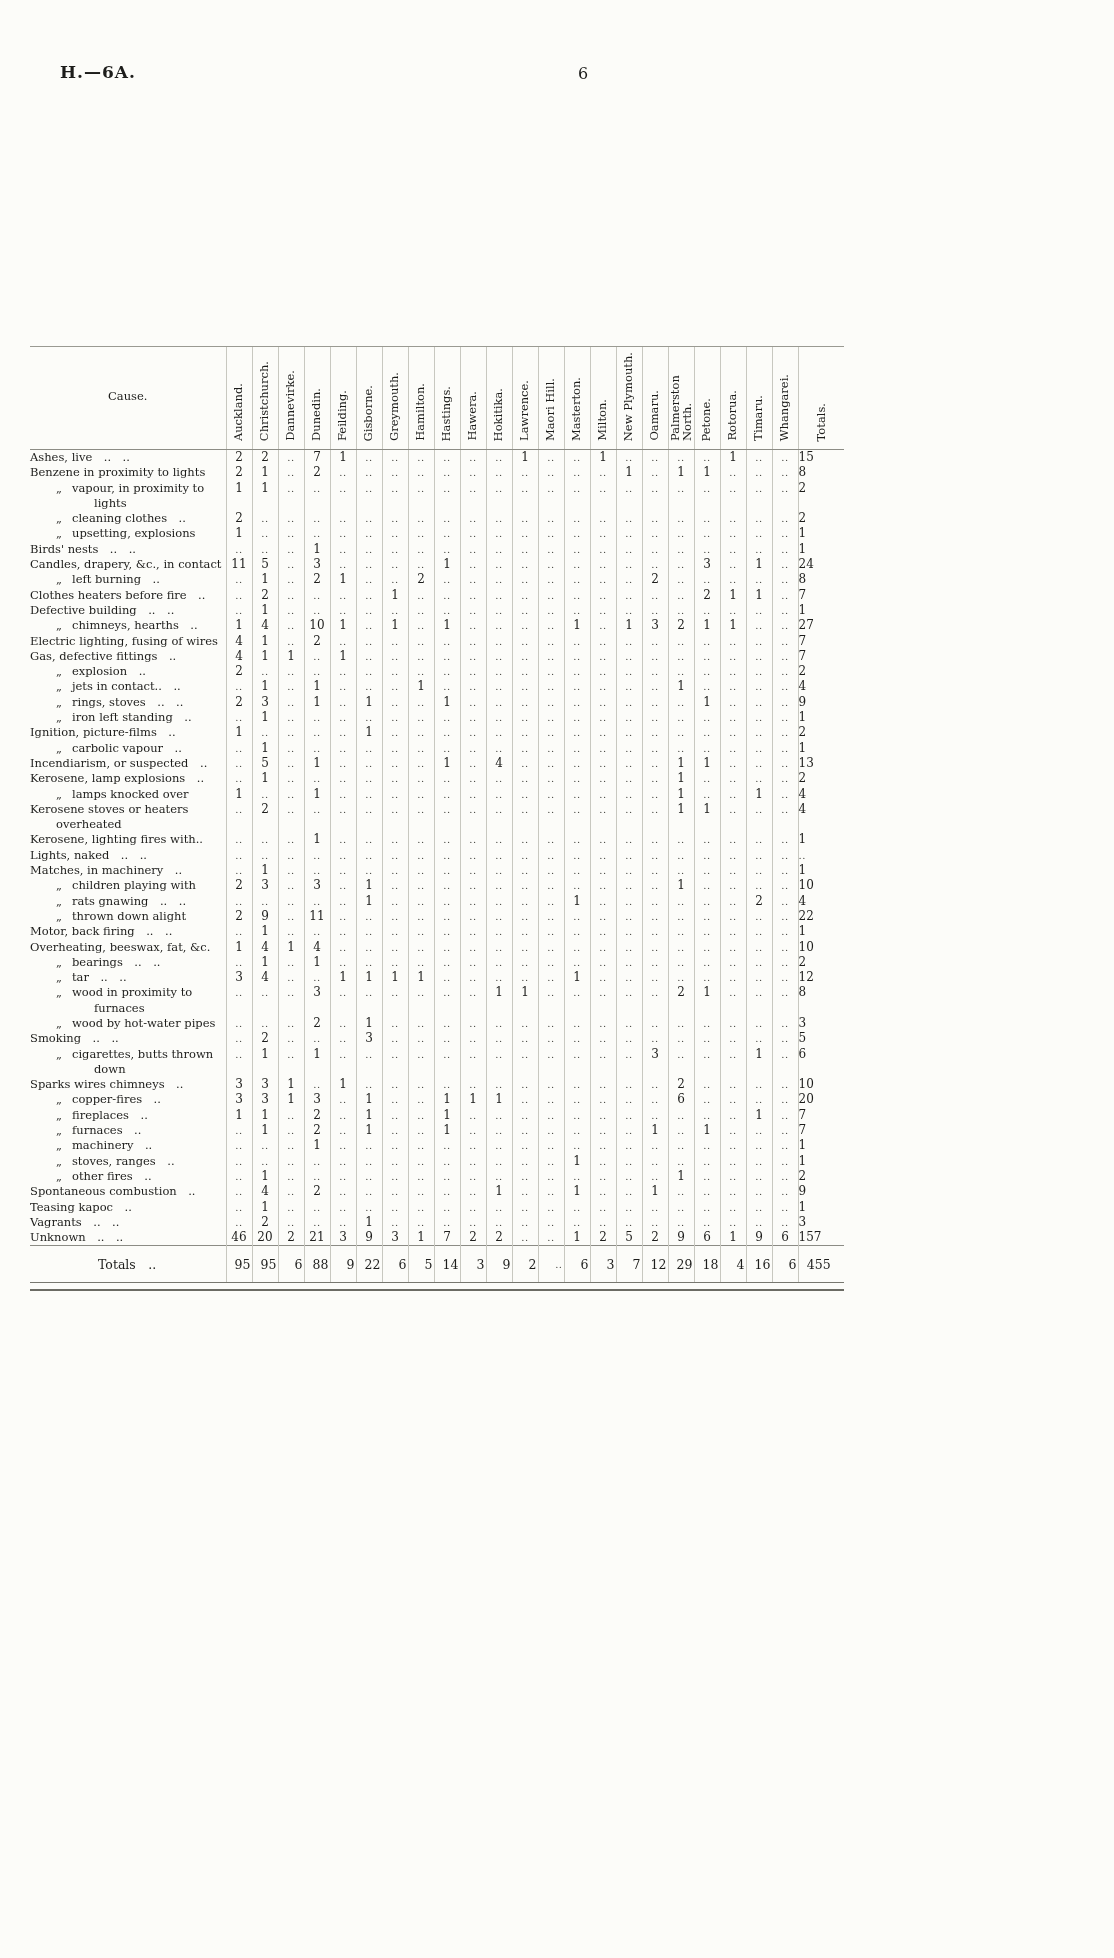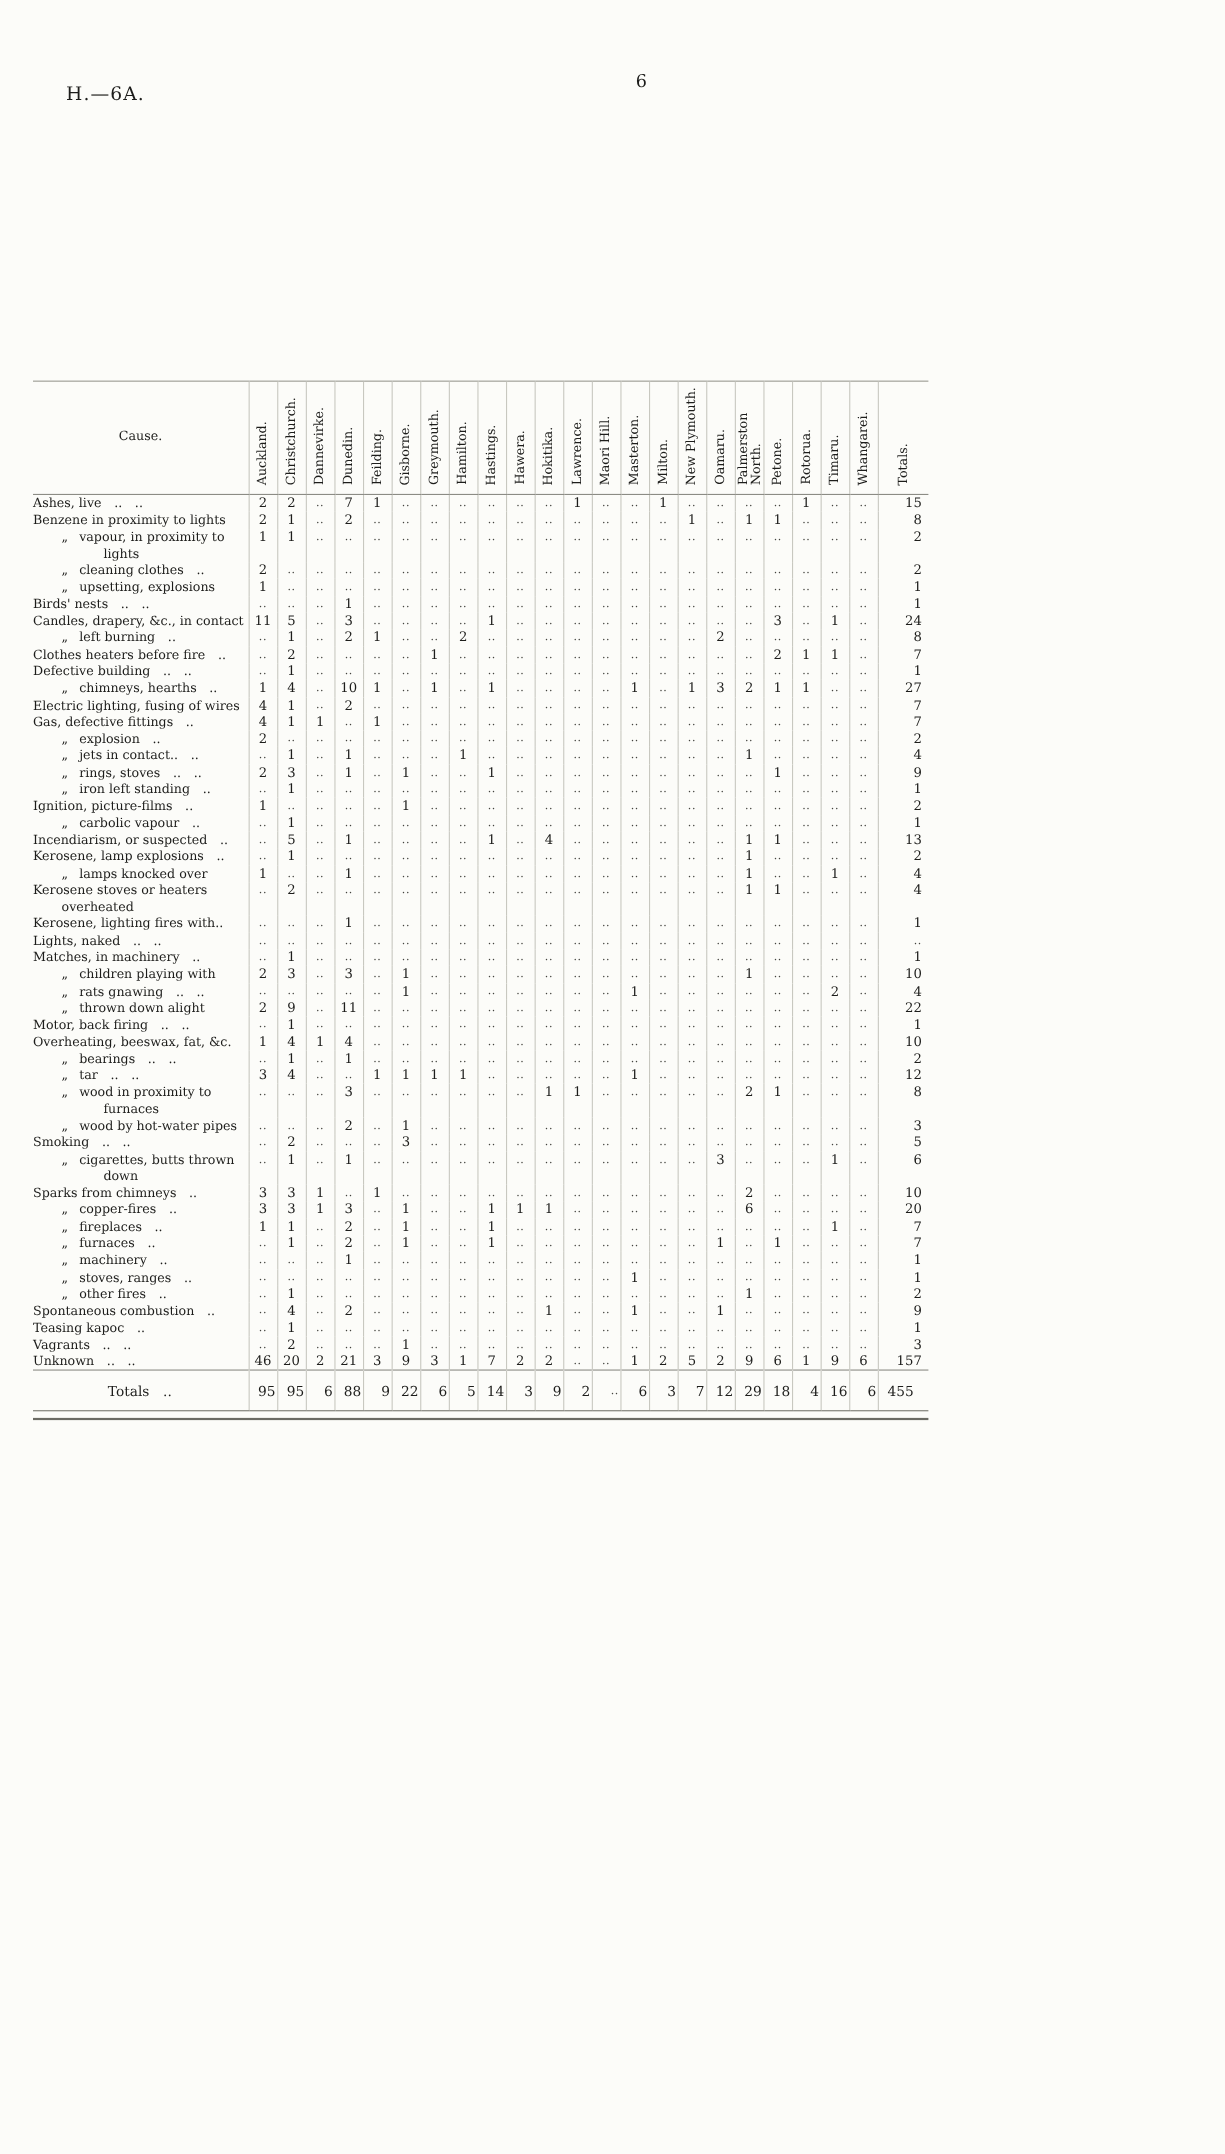--- a/index.html
+++ b/index.html
@@ -5,22 +5,22 @@
   html,body { margin:0; padding:0; background:#ffffff; }
   .page {
     position:relative;
     width:1114px; height:1958px;
     background:#fcfcf9;
     font-family:"DejaVu Serif","Liberation Serif",serif;
     color:#1d1d1b;
     overflow:hidden;
   }
   .doc-ref {
-    position:absolute; left:60px; top:76px;
-    font-size:17px; font-weight:normal; letter-spacing:1px;
+    position:absolute; left:60px; top:62px;
+    font-size:17px; font-weight:bold; letter-spacing:1px;
   }
   .page-num {
     position:absolute; left:578px; top:64px;
     font-size:16px;
   }
   .table-title {
     position:absolute; top:284px; left:30px; width:814px;
     text-align:center;
     font-size:15.5px; letter-spacing:1px;
     font-variant:small-caps;
@@ -60,21 +60,21 @@
   td.cause {
     font-size:11.5px;
     padding-left:26px; text-indent:-26px; padding-right:1px;
   }
   td.cause.sub { padding-left:64px; text-indent:-38px; }
   .ditto { margin-right:10px; }
   td.val { text-align:center; }
   td.val.empty, td.total.empty {
     color:#44443f; font-size:10px; letter-spacing:0.5px;
   }
-  td.total { text-align:right; padding-right:6px; }
+  td.total { padding-right:6px; }
 
   tfoot td {
     border-top:1px solid #8c8c85;
     border-bottom:1px solid #77776f;
     height:34px; vertical-align:middle;
     font-size:12.5px;
   }
   tfoot td.cause { padding-left:68px; text-indent:0; font-size:12.5px; }
   tfoot td.val { text-align:right; }
   tfoot td.total { text-align:center; padding-right:6px; }
@@ -1108,21 +1108,21 @@
             <td class="val empty">..</td>
             <td class="val">3</td>
             <td class="val empty">..</td>
             <td class="val empty">..</td>
             <td class="val empty">..</td>
             <td class="val">1</td>
             <td class="val empty">..</td>
             <td class="total">6</td>
           </tr>
           <tr>
-            <td class="cause"><span class="lbl">Sparks from chimneys  ..</span></td>
+            <td class="cause"><span class="lbl">Sparks wires chimneys  ..</span></td>
             <td class="val">3</td>
             <td class="val">3</td>
             <td class="val">1</td>
             <td class="val empty">..</td>
             <td class="val">1</td>
             <td class="val empty">..</td>
             <td class="val empty">..</td>
             <td class="val empty">..</td>
             <td class="val empty">..</td>
             <td class="val empty">..</td>

